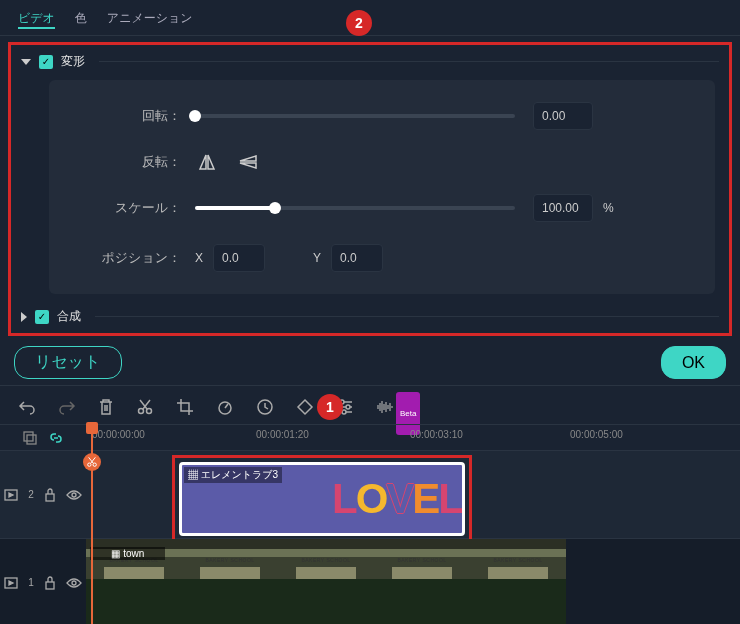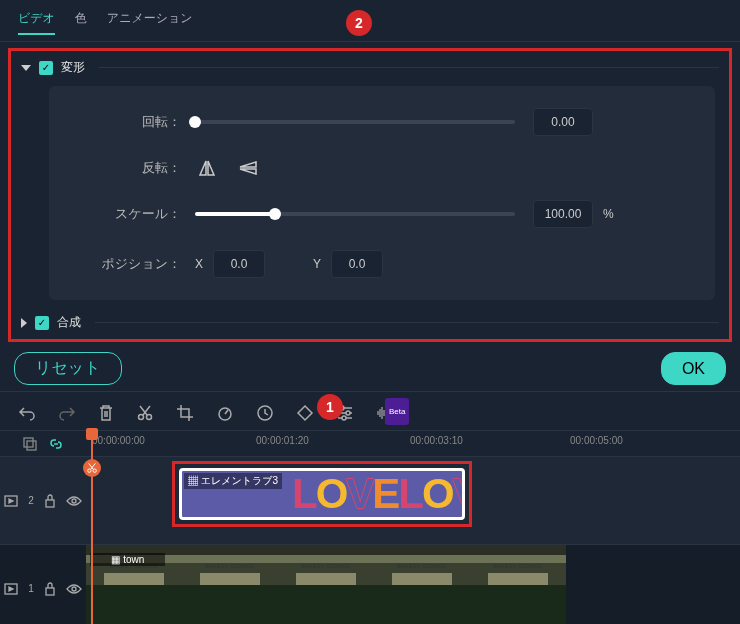--- a/index.html
+++ b/index.html
@@ -1,66 +1,66 @@
 <!DOCTYPE html>
 <html><head>
 <meta charset="utf-8">
 <style>
 * { box-sizing: border-box; margin: 0; padding: 0; font-family: -apple-system, "Segoe UI", sans-serif; }
 body { background: #1a2332; color: #e0e0e0; width: 740px; height: 624px; overflow: hidden; font-size: 12px; }
 
 .tabs { display: flex; gap: 20px; padding: 10px 18px 6px; border-bottom: 1px solid #2a3442; }
-.tab { color: #aab; cursor: pointer; padding-bottom: 6px; }
+.tab { color: #aab; cursor: pointer; }
 .tab.active { color: #3ed6c5; border-bottom: 2px solid #3ed6c5; }
 
 .panel-area { border: 3px solid #d62828; margin: 6px 8px 0 8px; padding: 8px 10px 8px 10px; position: relative; }
 .section-head { display: flex; align-items: center; gap: 8px; }
 .disclosure { width: 0; height: 0; border-left: 5px solid transparent; border-right: 5px solid transparent; border-top: 6px solid #ccc; }
 .disclosure.closed { border-top: 5px solid transparent; border-bottom: 5px solid transparent; border-left: 6px solid #ccc; border-right: 0; }
 .chk { width: 14px; height: 14px; background: #3ed6c5; display: flex; align-items: center; justify-content: center; color: #000; font-size: 10px; border-radius: 2px; }
 .section-line { flex: 1; height: 1px; background: #2a3442; margin-left: 6px; }
 
 .props { background: #232c3a; border-radius: 6px; margin: 10px 4px 14px 28px; padding: 22px 26px 22px 26px; }
 .row { display: flex; align-items: center; margin-bottom: 22px; }
 .row:last-child { margin-bottom: 0; }
 .label { width: 120px; text-align: right; color: #bbb; padding-right: 14px; font-size: 13px; }
 .slider { position: relative; height: 4px; background: #3a4452; border-radius: 2px; }
 .slider-fill { position: absolute; height: 4px; background: #fff; border-radius: 2px; top: 0; left: 0; }
 .slider-handle { position: absolute; width: 12px; height: 12px; background: #fff; border-radius: 50%; top: -4px; transform: translateX(-50%); cursor: pointer; }
-.valbox { background: #1a2332; border: 1px solid #2a3442; color: #ccc; padding: 6px 8px; width: 60px; text-align: center; border-radius: 4px; font-size: 12px; }
+.valbox { background: #1a2332; border: 1px solid #2a3442; color: #ccc; padding: 6px 8px; width: 60px; text-align: left; border-radius: 4px; font-size: 12px; }
 .flip-icon { width: 24px; height: 20px; display: flex; align-items: center; justify-content: center; color: #ccc; cursor: pointer; margin-right: 18px; }
 .xy { display: flex; align-items: center; gap: 10px; }
 .xy-lab { color: #ccc; }
 
 .actions { display: flex; justify-content: space-between; padding: 10px 14px 6px; }
 .btn { border-radius: 14px; padding: 5px 20px; font-size: 16px; cursor: pointer; border: 1.5px solid #3ed6c5; }
 .btn-reset { background: transparent; color: #3ed6c5; }
 .btn-ok { background: #3ed6c5; color: #000; }
 
 .toolbar { display: flex; align-items: center; gap: 22px; padding: 12px 18px 8px; border-top: 1px solid #2a3442; color: #aaa; position: relative; }
 .toolbar svg { cursor: pointer; }
-.beta { position: absolute; top: 6px; left: 385px; background: #4c1d95; color: #fff; font-size: 8px; padding: 9px 4px; border-radius: 3px; }
+.beta { position: absolute; top: 6px; left: 396px; background: #a21caf; color: #fff; font-size: 8px; padding: 17px 4px; border-radius: 3px; }
 
 .timeline-header { display: flex; position: relative; height: 26px; border-top: 1px solid #2a3442; }
 .track-ctrl { width: 86px; display: flex; align-items: center; justify-content: center; gap: 10px; color: #888; }
 .ruler { flex: 1; position: relative; color: #888; font-size: 10px; }
 .ruler .tick { position: absolute; top: 4px; }
 .playhead-top { position: absolute; left: 86px; top: -3px; width: 12px; height: 12px; background: #e7673a; border-radius: 2px; }
 .playhead-line { position: absolute; left: 91px; top: 9px; width: 2px; height: 200px; background: #e7673a; z-index: 5; }
 .playhead-scissors { position: absolute; left: 83px; top: 28px; width: 18px; height: 18px; background:#e7673a; border-radius:50%; z-index:6; display:flex;align-items:center;justify-content:center; }
 
 .tracks { }
 .track { display: flex; height: 88px; border-top: 1px solid #2a3442; }
 .track.element { background: #1e2836; }
 .track.video { background: #151d29; }
 .track-head { width: 86px; display: flex; align-items: center; justify-content: center; gap: 10px; color: #aaa; }
 .track-body { flex: 1; position: relative; display: flex; align-items: center; }
 
 .clip-element-wrap { border: 3px solid #d62828; padding: 4px; position: absolute; left: 86px; top: 4px; }
-.clip-element { width: 286px; height: 52px; background: #5b5ba8; border: 3px solid #fff; border-radius: 4px; position: relative; display: flex; align-items: center; overflow: hidden; }
+.clip-element { width: 286px; height: 74px; background: #5b5ba8; border: 3px solid #fff; border-radius: 4px; position: relative; display: flex; align-items: center; overflow: hidden; padding-left: 40px; }
 .clip-element .tag { position: absolute; top: 2px; left: 2px; background: rgba(0,0,0,0.4); color: #fff; font-size: 10px; padding: 1px 4px; }
 .love-text { font-size: 42px; font-weight: 900; letter-spacing: -2px; display: flex; margin-left: 110px; white-space: nowrap; }
 .love-text span:nth-child(1){color:#d64570}.love-text span:nth-child(2){color:#f5b82e}.love-text span:nth-child(3){color:#5b5ba8;text-shadow:-1px 0 #d64570,1px 0 #d64570,0 -1px #d64570,0 1px #d64570}.love-text span:nth-child(4){color:#f08c2e}.love-text span:nth-child(5){color:#d64570}.love-text span:nth-child(6){color:#f5b82e}.love-text span:nth-child(7){color:#5b5ba8;text-shadow:-1px 0 #d64570,1px 0 #d64570,0 -1px #d64570,0 1px #d64570}
 
 .clip-video { position: absolute; left: 0; top: 0; height: 88px; display: flex; }
 .clip-video .tag { position: absolute; top: 8px; left: 4px; background: rgba(0,0,0,0.55); color: #fff; font-size: 10px; padding: 1px 21px; z-index: 2; }
 .thumb { width: 96px; height: 88px; background: #3a4030; position: relative; overflow: hidden; }
 .thumb::before { content: ""; position: absolute; inset: 0; background:
   linear-gradient(#2b2f24,#2b2f24) 0 0/100% 10px no-repeat,
   linear-gradient(#6b7255,#6b7255) 0 10px/100% 8px no-repeat,

